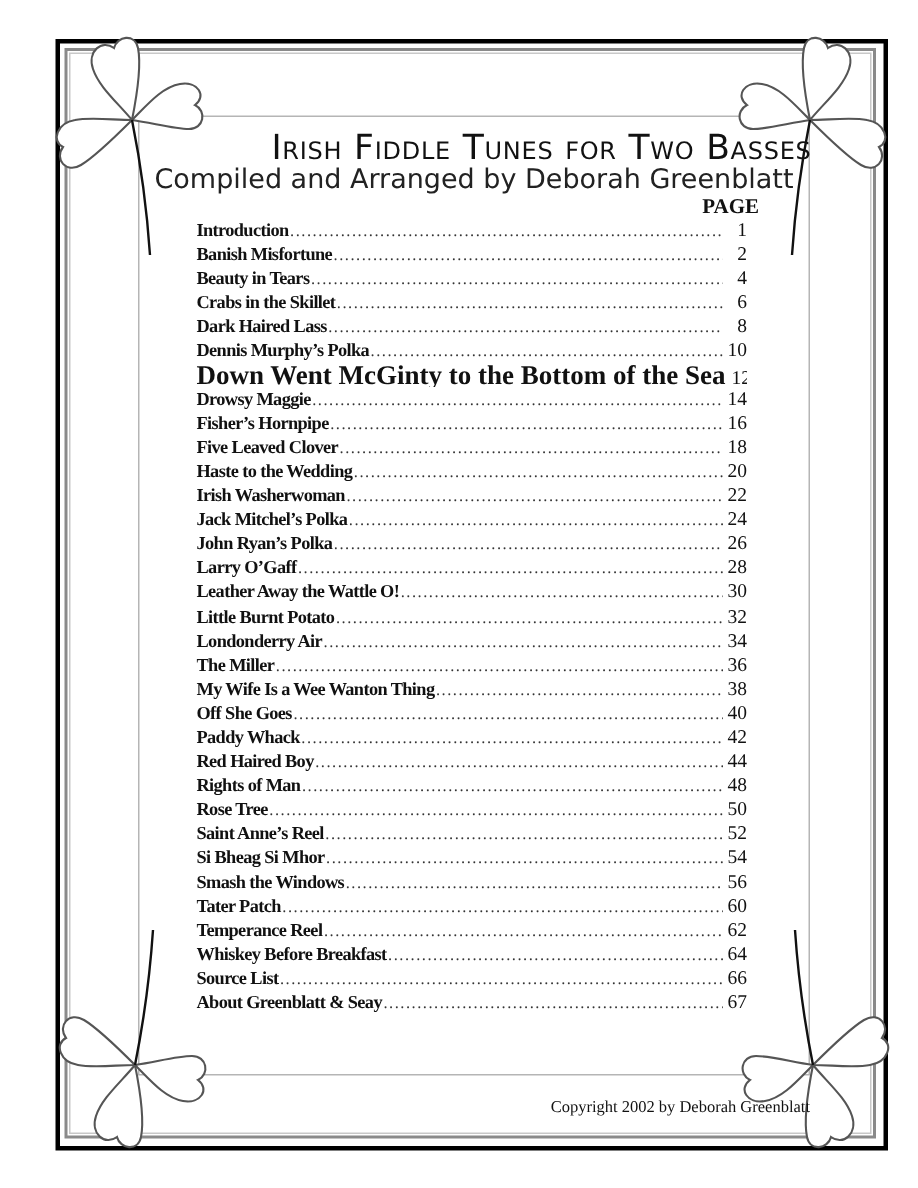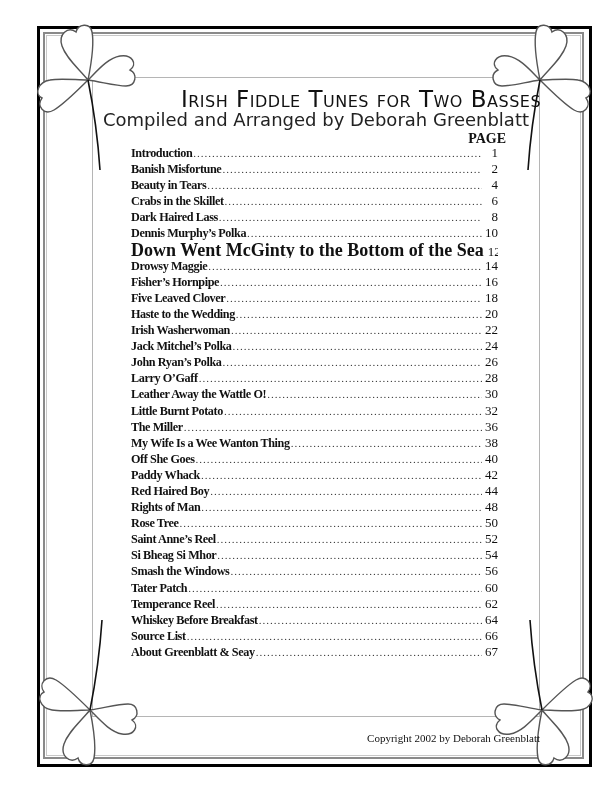--- a/index.html
+++ b/index.html
@@ -282,20 +282,25 @@
       <span class="toc-title">Leather Away the Wattle O!</span>
       <span class="toc-dots"></span>
       <span class="toc-page">30</span>
     </li>
     <li class="toc-row">
       <span class="toc-title">Little Burnt Potato</span>
       <span class="toc-dots"></span>
       <span class="toc-page">32</span>
     </li>
     <li class="toc-row">
+      <span class="toc-title">Londonderry Air</span>
+      <span class="toc-dots"></span>
+      <span class="toc-page">34</span>
+    </li>
+    <li class="toc-row">
       <span class="toc-title">The Miller</span>
       <span class="toc-dots"></span>
       <span class="toc-page">36</span>
     </li>
     <li class="toc-row">
       <span class="toc-title">My Wife Is a Wee Wanton Thing</span>
       <span class="toc-dots"></span>
       <span class="toc-page">38</span>
     </li>
     <li class="toc-row">

